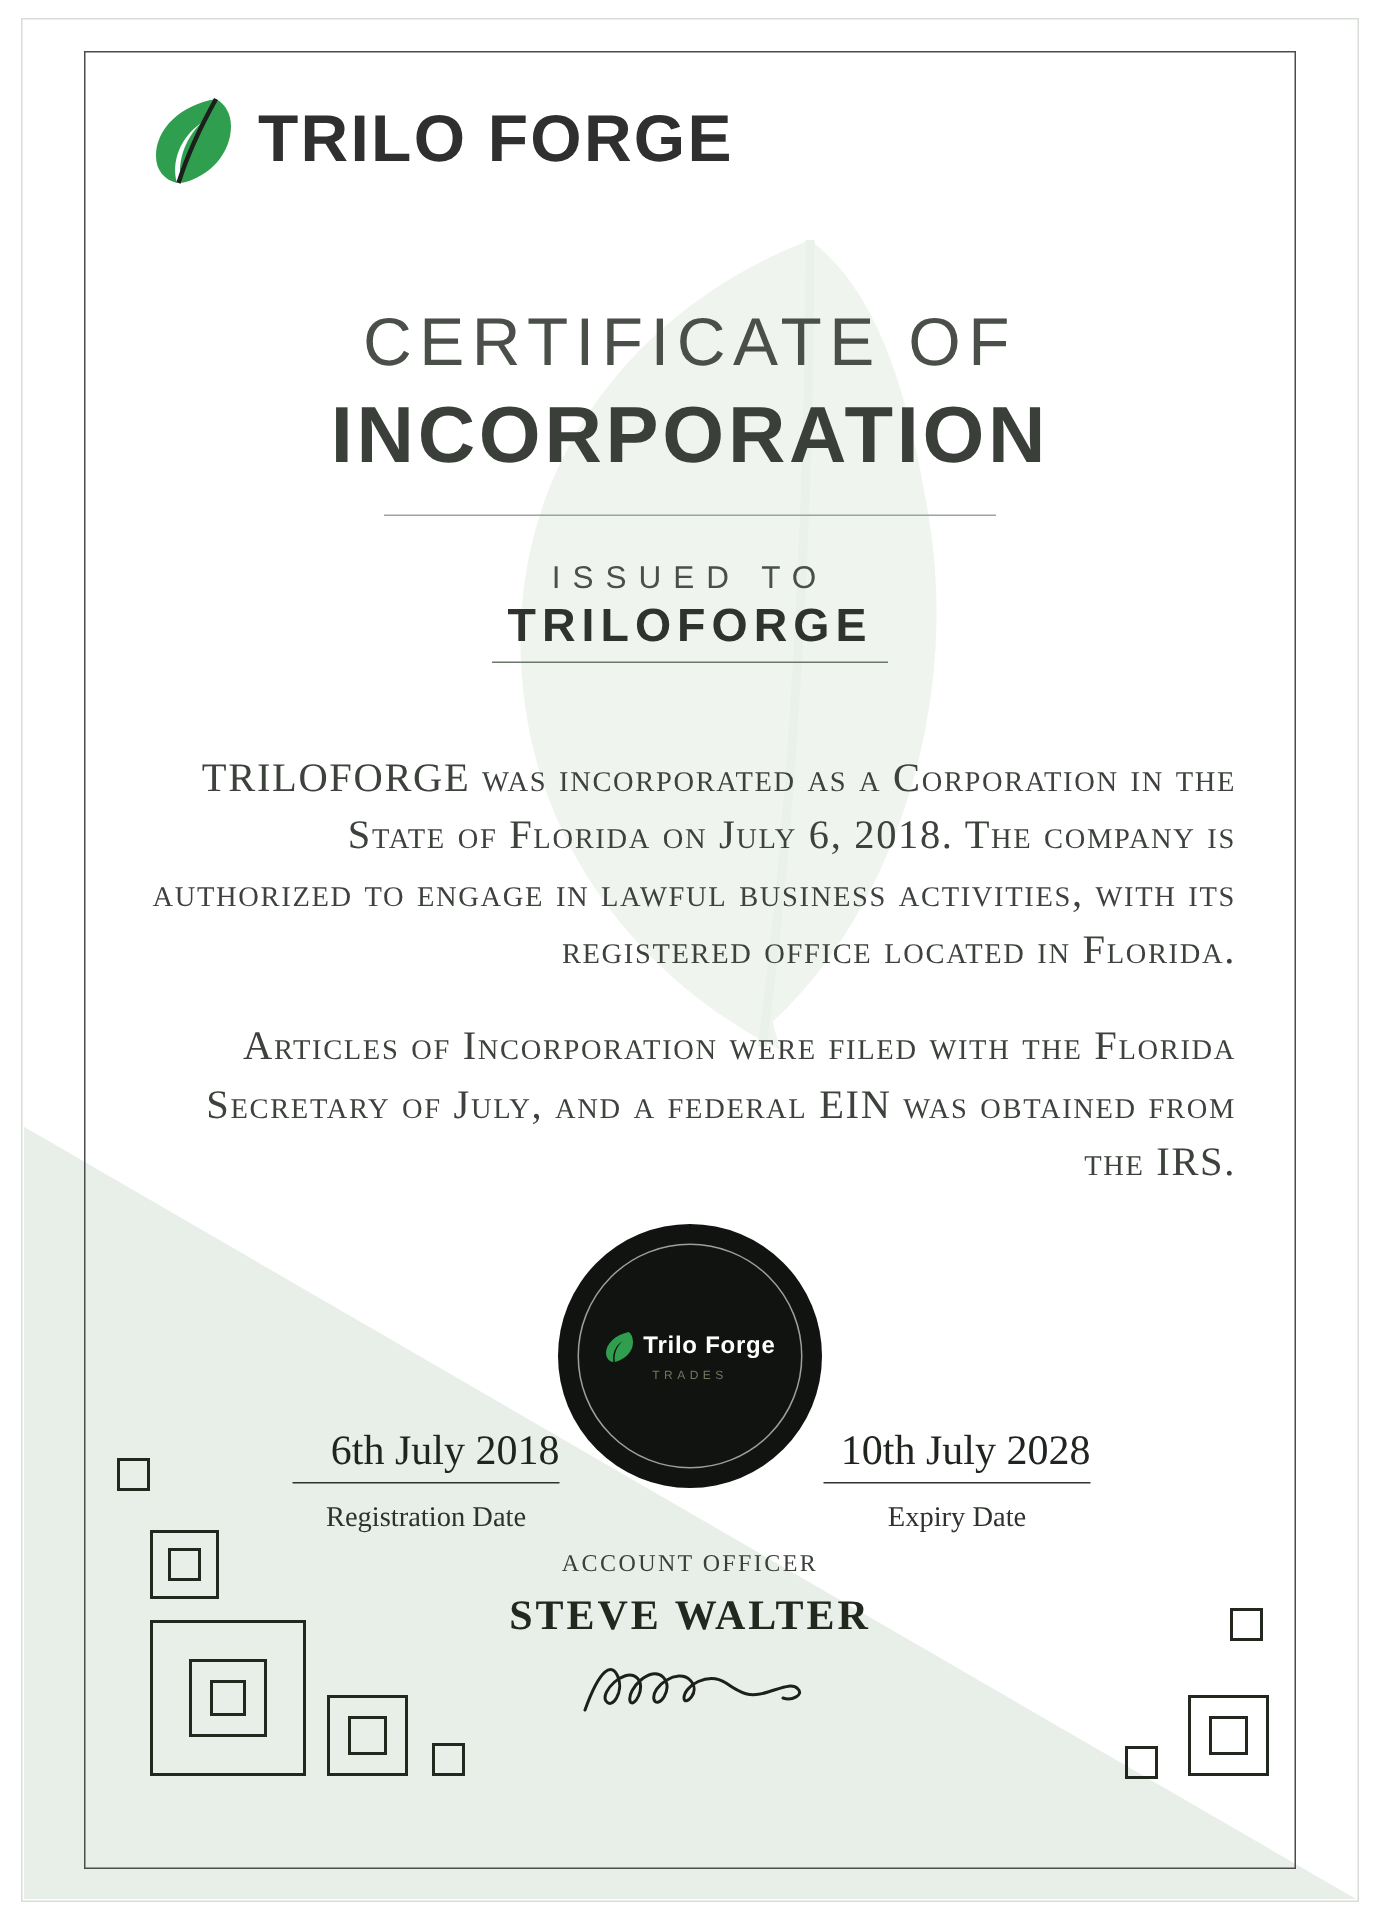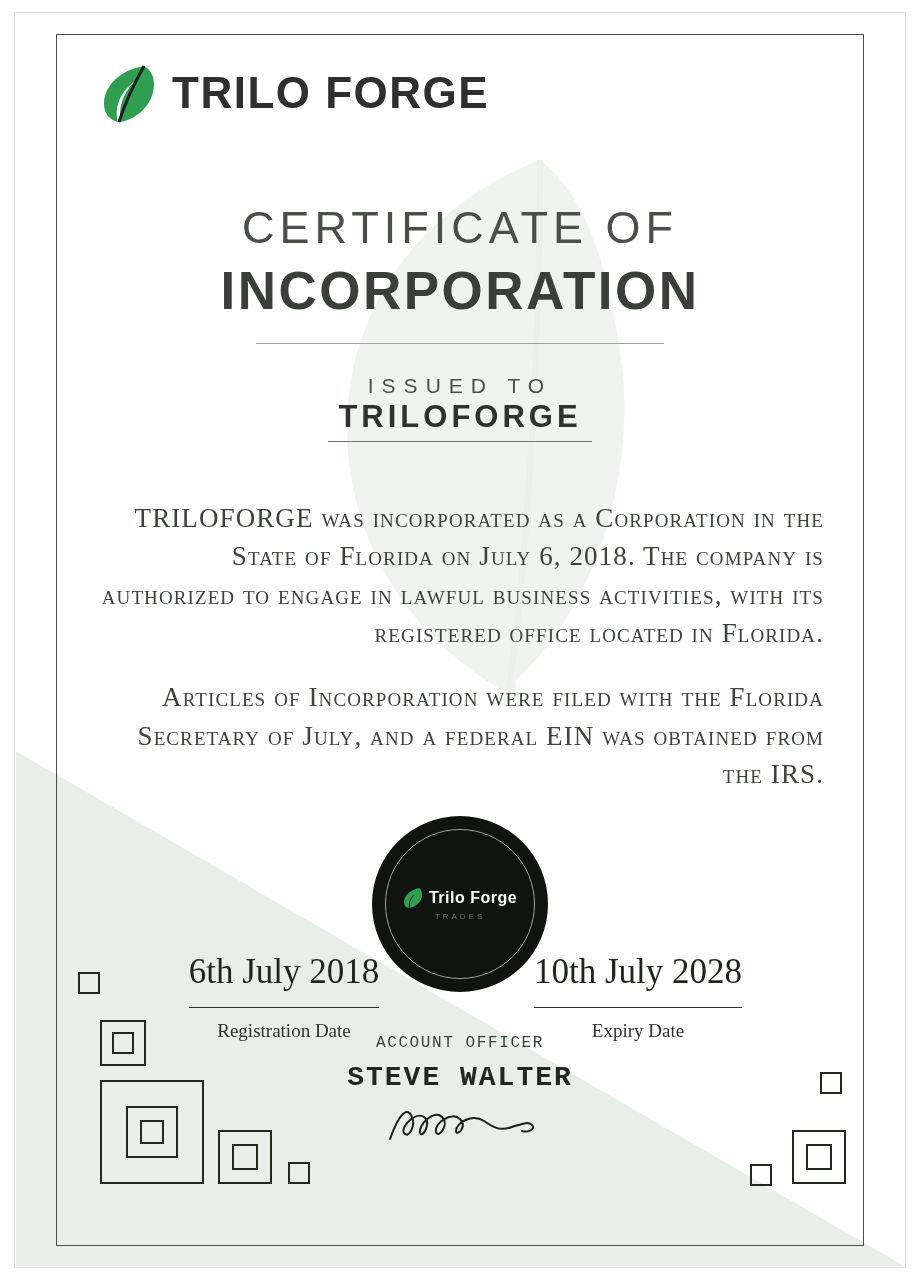--- a/index.html
+++ b/index.html
@@ -160,46 +160,47 @@
     letter-spacing: 3px;
     color: #6d7a5f;
     margin-top: 3px;
   }
   
   .date-col { position: absolute; text-align: center; top: 918px; width: 240px; }
   .date-col.left { left: 108px; }
   .date-col.right { left: 462px; }
   .date-value {
     font-family: "Liberation Serif", serif;
-    font-size: 35px;
+    font-size: 28px;
     color: #1f241f;
-    padding-bottom: 15px;
+    padding-bottom: 4px;
     border-bottom: 1.5px solid #2d322d;
     display: inline-block;
     min-width: 178px;
+    text-align: right;
   }
   .date-label {
     font-family: "Liberation Serif", serif;
     font-size: 19px;
     color: #2d322d;
     margin-top: 12px;
   }
   
   .officer {
     position: absolute; left: 0; top: 1000px; width: 100%;
     text-align: center;
   }
   .officer-role {
-    font-family: Liberation Mono, monospace;
+    font-family: Liberation Serif, serif;
     font-size: 16px;
     letter-spacing: 1.6px;
     color: #3a3f3a;
   }
   .officer-name {
-    font-family: Liberation Mono, monospace;
+    font-family: Liberation Serif, serif;
     font-size: 28px;
     font-weight: 700;
     letter-spacing: 2px;
     color: #23281f;
     margin-top: 10px;
   }
   .signature { margin-top: 6px; }
   
   .squares-left { position: absolute; left: 22px; top: 938px; }
   .squares-right { position: absolute; right: 22px; top: 1038px; }

